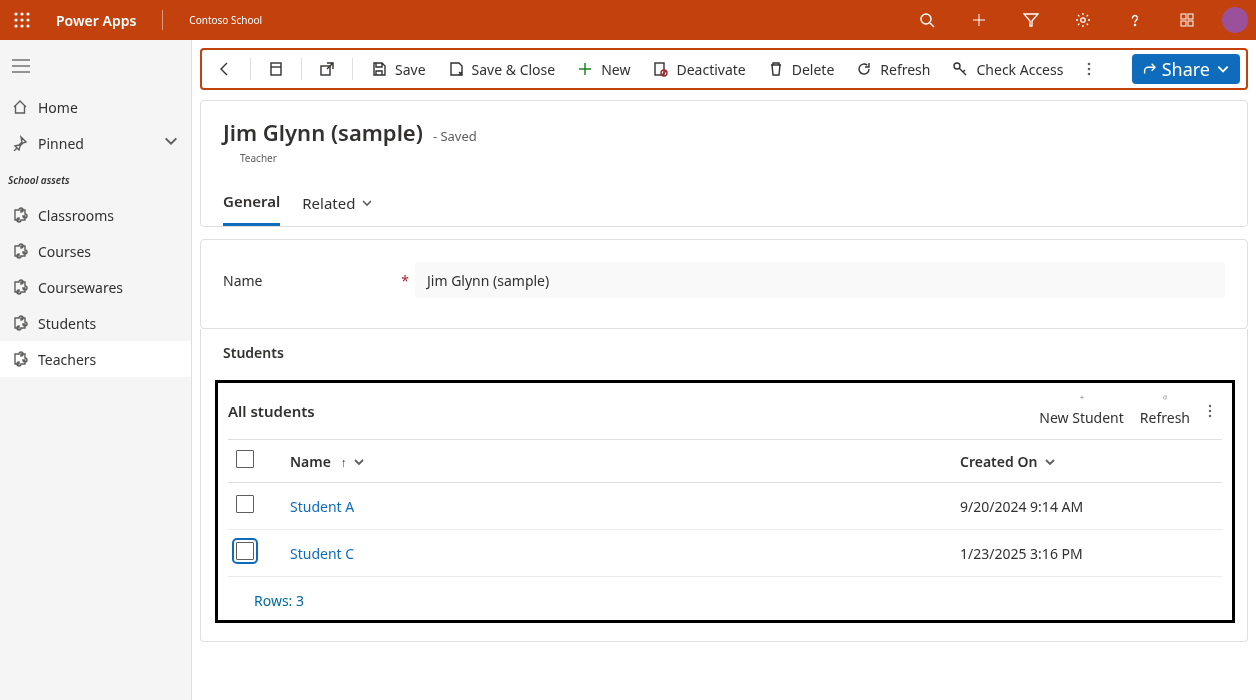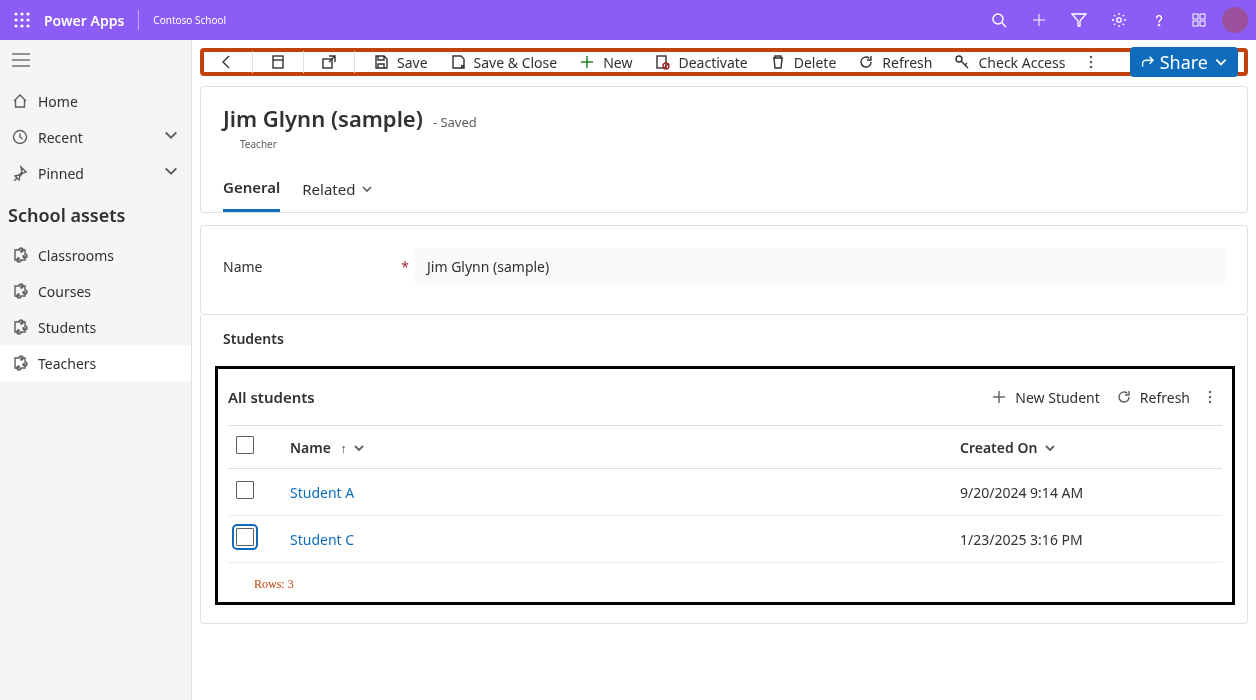--- a/index.html
+++ b/index.html
@@ -9,25 +9,26 @@
     color: #323130;
     background: #fff;
     width: 1256px;
     height: 700px;
     overflow: hidden;
   }
 
   
   .header {
     height: 40px;
-    background: #8b5cf6;
+    background: #c2410c;
     display: flex;
     align-items: center;
     color: #fff;
     padding: 0 8px;
+    gap: 12px;
   }
   .header .waffle { width: 28px; height: 28px; display:flex; align-items:center; justify-content:center; cursor:pointer; }
   .header .waffle svg { width:16px; height:16px; fill:#fff; }
   .header .brand { font-weight: 600; margin-left: 8px; }
   .header .divider { width:1px; height:20px; background: rgba(255,255,255,0.45); margin: 0 14px; }
   .header .env { font-size: 10px; }
   .header .spacer { flex: 1; }
   .header .ibtn { width: 40px; height: 40px; display:flex; align-items:center; justify-content:center; cursor:pointer; }
   .header .ibtn svg { width:16px; height:16px; fill:#fff; stroke:#fff; }
   .header .avatar { width:26px; height:26px; border-radius:50%; background:#9b509b; margin-left:3px; }
@@ -35,60 +36,61 @@
   
   .main { display:flex; height: calc(700px - 40px); }
 
   
   .nav {
     width: 192px;
     background: #f5f5f5;
     border-right: 1px solid #e1dfdd;
     display:flex;
     flex-direction: column;
-    padding-top: 0;
+    padding-top: 6px;
   }
   .nav .hamburger { padding: 12px 12px; cursor:pointer; }
   .nav .hamburger svg { width:18px; height:14px; stroke:#323130; }
   .nav .item {
     display:flex; align-items:center;
     height: 36px;
     padding: 0 12px;
     cursor:pointer;
     color: #323130;
     gap: 10px;
     font-size: 14px;
   }
   .nav .item.active { background:#fff; }
   .nav .item .chev { margin-left:auto; }
   .nav .item svg { width:16px; height:16px; stroke:#605e5c; fill:none; stroke-width:1.4;}
   .nav .section-title {
     font-weight:600;
-    font-size:18px;
+    font-size:10px;
     padding: 12px 8px 10px 8px;
     color:#323130;
+    font-style:italic;
   }
 
   
   .content {
     flex:1;
     background:#fff;
     overflow:auto;
     padding: 0;
   }
 
   
   .cmdwrap { padding: 8px 8px 10px 8px; }
   .cmdbar {
     display:flex;
     align-items:center;
-    border:4px solid #c2410c;
+    border:2px solid #c2410c;
     border-radius: 4px;
     background:#fff;
-    height: 28px;
+    height: 42px;
     padding: 0 6px;
     gap: 2px;
   }
   .cmdbar .vline { width:1px; height:22px; background:#e1dfdd; margin:0 6px;}
   .cmdbtn {
     display:flex;
     align-items:center;
     gap:8px;
     height:34px;
     padding:0 10px;
@@ -179,21 +181,21 @@
   }
   .sg-toolbar {
     display:flex; align-items:center;
     padding: 0 0 12px 0;
   }
   .sg-toolbar .viewname { font-weight:600; font-size:15px; }
   .sg-toolbar .spacer { flex:1; }
   .sg-btn {
     display:flex; align-items:center; gap:8px;
     height:32px; padding:0 8px;
-    cursor:pointer; color:#323130; background:none; border:none; font:inherit;
+    cursor:pointer; color:#323130; background:none; border:none; font:inherit;flex-direction:column;
   }
   .sg-btn svg { width:16px; height:16px; stroke:#605e5c; fill:none; stroke-width:1.4; }
   .sg-kebab { width:24px; height:32px; display:flex; align-items:center; justify-content:center; cursor:pointer;}
   .sg-kebab svg { width:14px; height:14px; fill:#605e5c;}
 
   
   table.grid { width:100%; border-collapse:collapse; }
   table.grid th, table.grid td { text-align:left; font-size:14px; }
   table.grid thead th {
     border-top:1px solid #e1dfdd;
@@ -208,21 +210,21 @@
   .chkcell { width:44px; text-align:center; }
   .chk {
     width:18px; height:18px; border:1.5px solid #605e5c; background:#fff;
     display:inline-block; cursor:pointer; border-radius:1px;
   }
   .chk.focused { outline:2px solid #0f6cbd; outline-offset:2px;}
   .sort-ind { margin-left:6px; font-size:12px; color:#323130; }
   .col-chev { margin-left:4px; }
   .col-chev svg { width:10px; height:10px; stroke:#605e5c; fill:none; stroke-width:1.8;}
   .link { color:#0f6cbd; cursor:pointer; }
-  .rowcount { padding: 14px 0 0 26px; color:#c2410c; font-size:12px;font-family:Liberation Serif, serif;}
+  .rowcount { padding: 14px 0 0 26px; color:#0369a1; font-size:14px;}
 </style>
 </head>
 <body>
 
 <div class="header">
   <div class="waffle">
     <svg viewBox="0 0 16 16">
         <g fill="#fff">
           <circle cx="2" cy="2" r="1.6"></circle>
           <circle cx="8" cy="2" r="1.6"></circle>
@@ -292,30 +294,20 @@
     </div>
 
     <div class="item">
       <svg viewBox="0 0 16 16">
           <path d="M2 8l6-6 6 6M3.5 7v7h9V7"></path>
         </svg>
       <span>Home</span>
     </div>
     <div class="item">
       <svg viewBox="0 0 16 16">
-          <circle cx="8" cy="8" r="6.5"></circle>
-          <path d="M8 4.5V8l2.5 2"></path>
-        </svg>
-      <span>Recent</span>
-      <span class="chev"><svg viewBox="0 0 12 12" width="12" height="12">
-            <path d="M2 4l4 4 4-4" fill="none" stroke="#605e5c" stroke-width="1.5"></path>
-          </svg></span>
-    </div>
-    <div class="item">
-      <svg viewBox="0 0 16 16">
           <path d="M9 2l5 5-3 1-3 3-1 4-2-2-3 3 3-3-2-2 4-1 3-3z"></path>
         </svg>
       <span>Pinned</span>
       <span class="chev"><svg viewBox="0 0 12 12" width="12" height="12">
             <path d="M2 4l4 4 4-4" fill="none" stroke="#605e5c" stroke-width="1.5"></path>
           </svg></span>
     </div>
 
     <div class="section-title">School assets</div>
 
@@ -323,20 +315,26 @@
       <svg viewBox="0 0 16 16">
           <path d="M3 3h4a2 2 0 1 1 2 2v-2h4v4a2 2 0 1 1-2 2h2v4H9a2 2 0 1 1-2-2v2H3z"></path>
         </svg>
       <span>Classrooms</span>
     </div>
     <div class="item">
       <svg viewBox="0 0 16 16">
           <path d="M3 3h4a2 2 0 1 1 2 2v-2h4v4a2 2 0 1 1-2 2h2v4H9a2 2 0 1 1-2-2v2H3z"></path>
         </svg>
       <span>Courses</span>
+    </div>
+    <div class="item">
+      <svg viewBox="0 0 16 16">
+          <path d="M3 3h4a2 2 0 1 1 2 2v-2h4v4a2 2 0 1 1-2 2h2v4H9a2 2 0 1 1-2-2v2H3z"></path>
+        </svg>
+      <span>Coursewares</span>
     </div>
     <div class="item">
       <svg viewBox="0 0 16 16">
           <path d="M3 3h4a2 2 0 1 1 2 2v-2h4v4a2 2 0 1 1-2 2h2v4H9a2 2 0 1 1-2-2v2H3z"></path>
         </svg>
       <span>Students</span>
     </div>
     <div class="item active">
       <svg viewBox="0 0 16 16">
           <path d="M3 3h4a2 2 0 1 1 2 2v-2h4v4a2 2 0 1 1-2 2h2v4H9a2 2 0 1 1-2-2v2H3z"></path>

